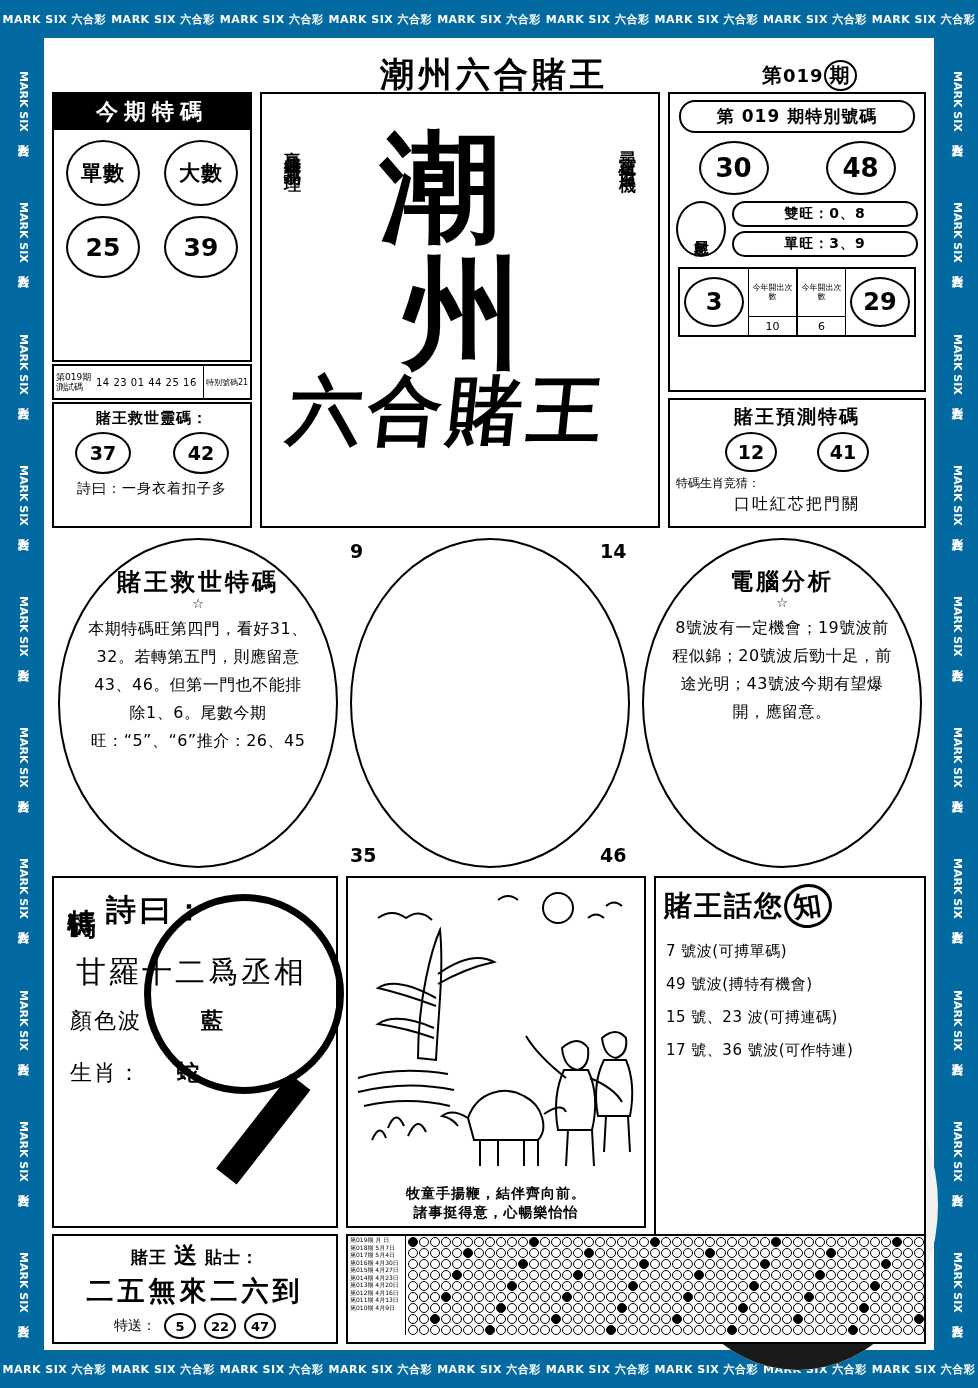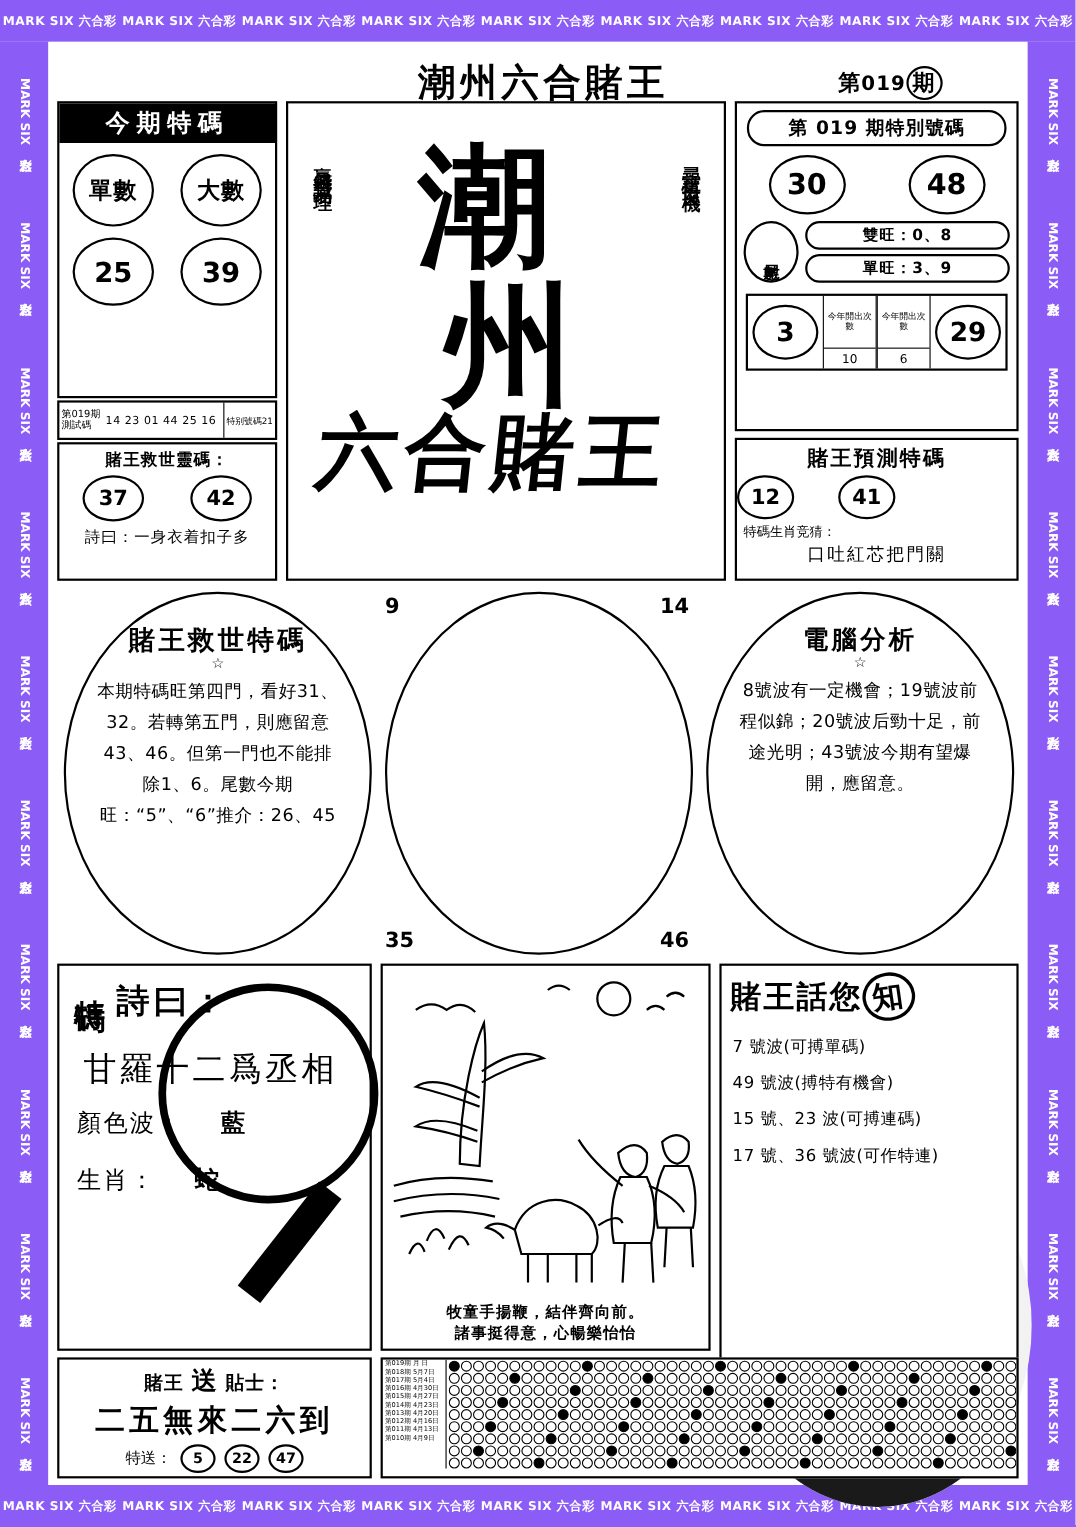--- a/index.html
+++ b/index.html
@@ -1,20 +1,20 @@
 <!DOCTYPE html>
 <html><head>
 <meta charset="utf-8">
 <style>
   html,body{margin:0;padding:0;background:#fff;}
   body{width:978px;height:1388px;font-family:"DejaVu Sans","Liberation Sans",sans-serif;color:#000;}
   .page{position:relative;width:978px;height:1388px;overflow:hidden;background:#fff;}
 
   
-  .border-band{position:absolute;background:#8b5cf6;color:#fff;font-weight:bold;overflow:hidden;}
+  .border-band{position:absolute;background:#0369a1;color:#fff;font-weight:bold;overflow:hidden;}
   .band-top{left:0;top:0;width:978px;height:38px;}
   .band-bottom{left:0;bottom:0;width:978px;height:38px;}
   .band-left{left:0;top:38px;width:44px;height:1312px;}
   .band-right{right:0;top:38px;width:44px;height:1312px;}
   .band-h-inner{display:flex;align-items:center;justify-content:space-around;height:100%;width:100%;letter-spacing:.5px;}
   .band-h-inner span{font-size:11px;white-space:nowrap;}
   .band-v-inner{display:flex;flex-direction:column;align-items:center;justify-content:space-around;height:100%;width:100%;}
   .band-v-inner span{font-size:11px;white-space:nowrap;writing-mode:vertical-rl;}
 
   .sheet{position:absolute;left:44px;top:38px;width:890px;height:1312px;background:#fff;}
@@ -70,21 +70,21 @@
   .rt-bottom{display:flex;align-items:center;justify-content:space-between;margin:6px 8px 0;border:2px solid #000;height:70px;box-sizing:border-box;}
   .rt-bottom .oval{width:56px;height:46px;font-size:24px;margin:0 4px;}
   .minitab{flex:1;display:flex;height:100%;justify-content:flex-end;}
   .minicol{flex:1;border-left:1px solid #000;border-right:1px solid #000;display:flex;flex-direction:column;}
   .minicol .h{flex:1;font-size:8px;display:flex;align-items:center;justify-content:center;text-align:center;line-height:1.05;padding:1px;}
   .minicol .v{height:18px;border-top:1px solid #000;display:flex;align-items:center;justify-content:center;font-size:11px;}
 
   
   .b-right-mid{left:624px;top:360px;width:258px;height:130px;}
   .rm-t{text-align:center;font-size:19px;font-weight:bold;letter-spacing:2px;margin-top:4px;}
-  .rm-balls{display:flex;justify-content:flex-start;gap:40px;margin-top:2px;}
+  .rm-balls{display:flex;justify-content:center;gap:40px;margin-top:2px;}
   .rm-balls .oval{width:48px;height:36px;font-size:19px;}
   .rm-sub{font-size:12px;margin:3px 0 0 6px;}
   .rm-poem{text-align:center;font-size:16px;letter-spacing:2px;margin-top:2px;}
 
   
   .ellipse-box{position:absolute;border:2.5px solid #000;border-radius:50%;box-sizing:border-box;}
   .e-left{left:14px;top:500px;width:280px;height:330px;}
   .e-mid{left:306px;top:500px;width:280px;height:330px;}
   .e-right{left:598px;top:500px;width:280px;height:330px;}
   .e-title{text-align:center;font-size:24px;font-weight:bold;letter-spacing:3px;margin-top:26px;}

